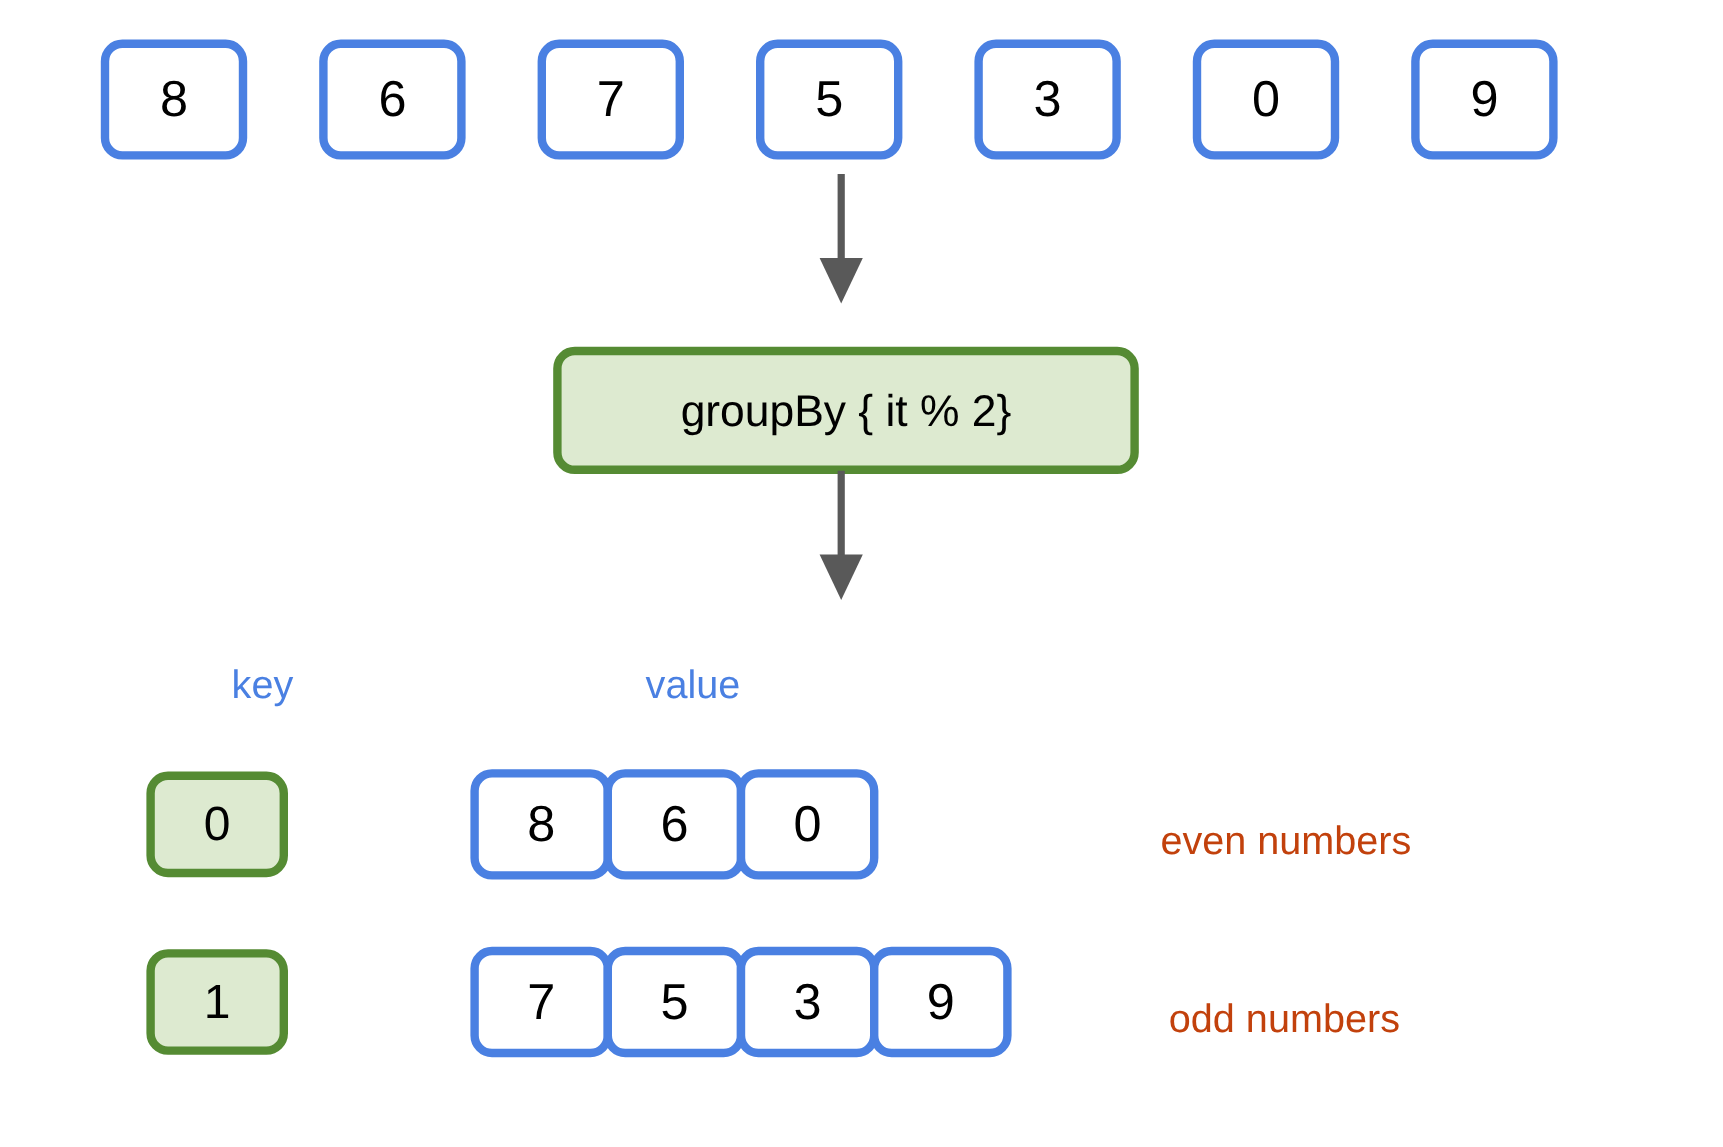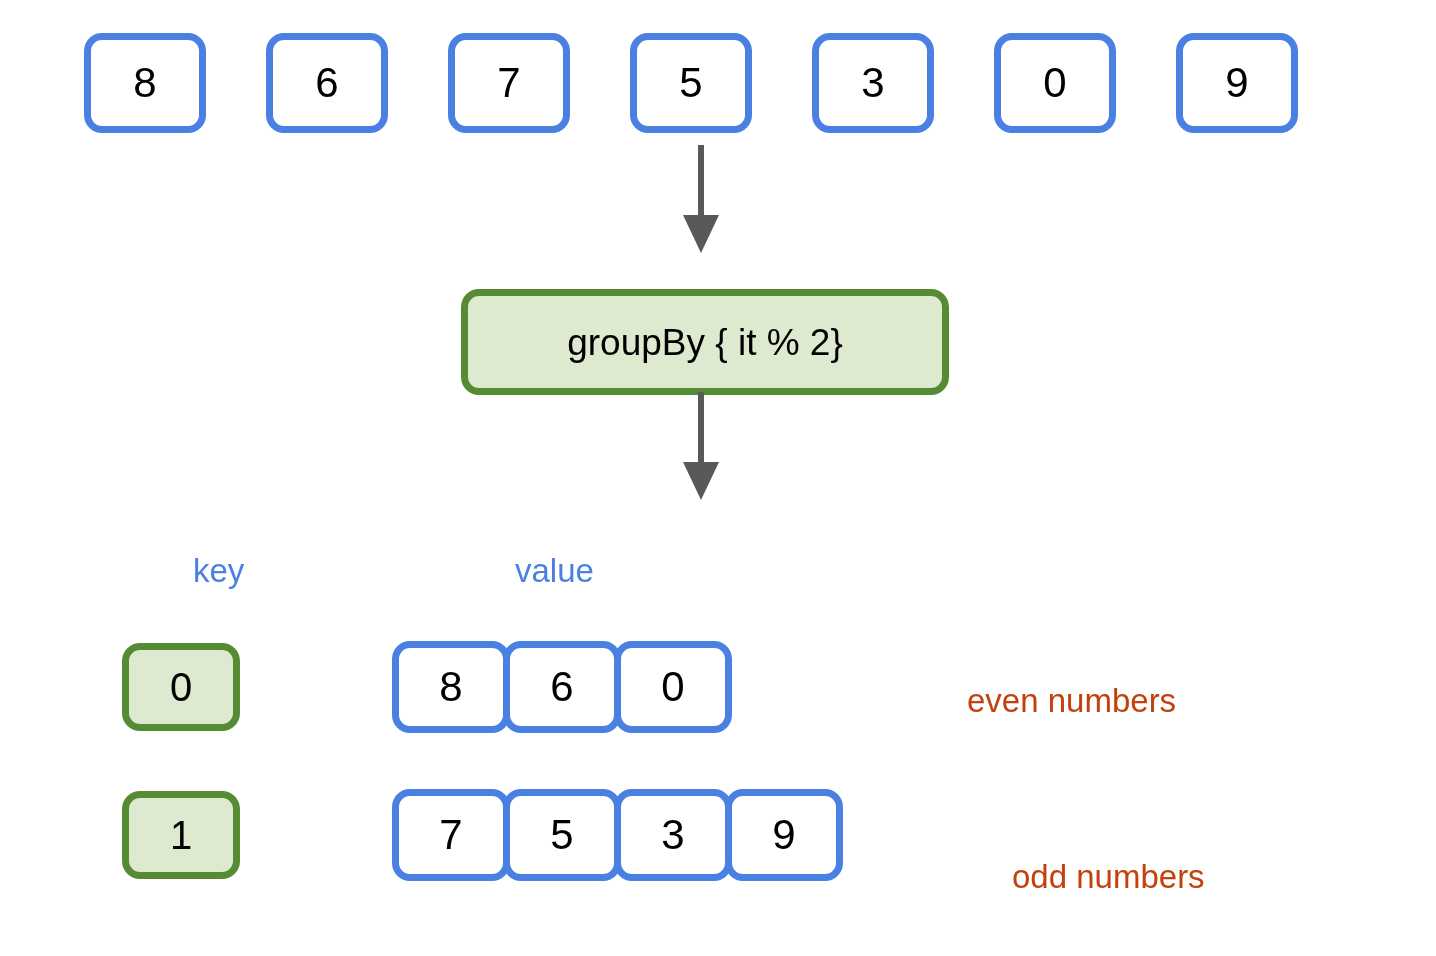--- a/index.html
+++ b/index.html
@@ -108,32 +108,32 @@
 
   
   .col-label {
     position: absolute;
     color: #4a80e2;
     font-size: 33px;
     line-height: 1;
     white-space: nowrap;
   }
   #label-key   { left: 153px; top: 554px; margin-left: 40px; }
-  #label-value { left: 515px; top: 554px; }
+  #label-value { left: 538px; top: 554px; }
 
   
   .annotation {
     position: absolute;
     color: #c2410c;
     font-size: 33px;
     line-height: 1;
     white-space: nowrap;
   }
   #annotation-even { left: 967px; top: 684px; }
-  #annotation-odd  { left: 1012px; top: 832px; margin-top: 28px; }
+  #annotation-odd  { left: 974px; top: 832px; }
 
   
   .arrow-svg {
     position: absolute;
   }
   #arrow-top    { left: 676px; top: 145px; }
   #arrow-bottom { left: 676px; top: 392px; }
 </style>
 </head>
 <body>

